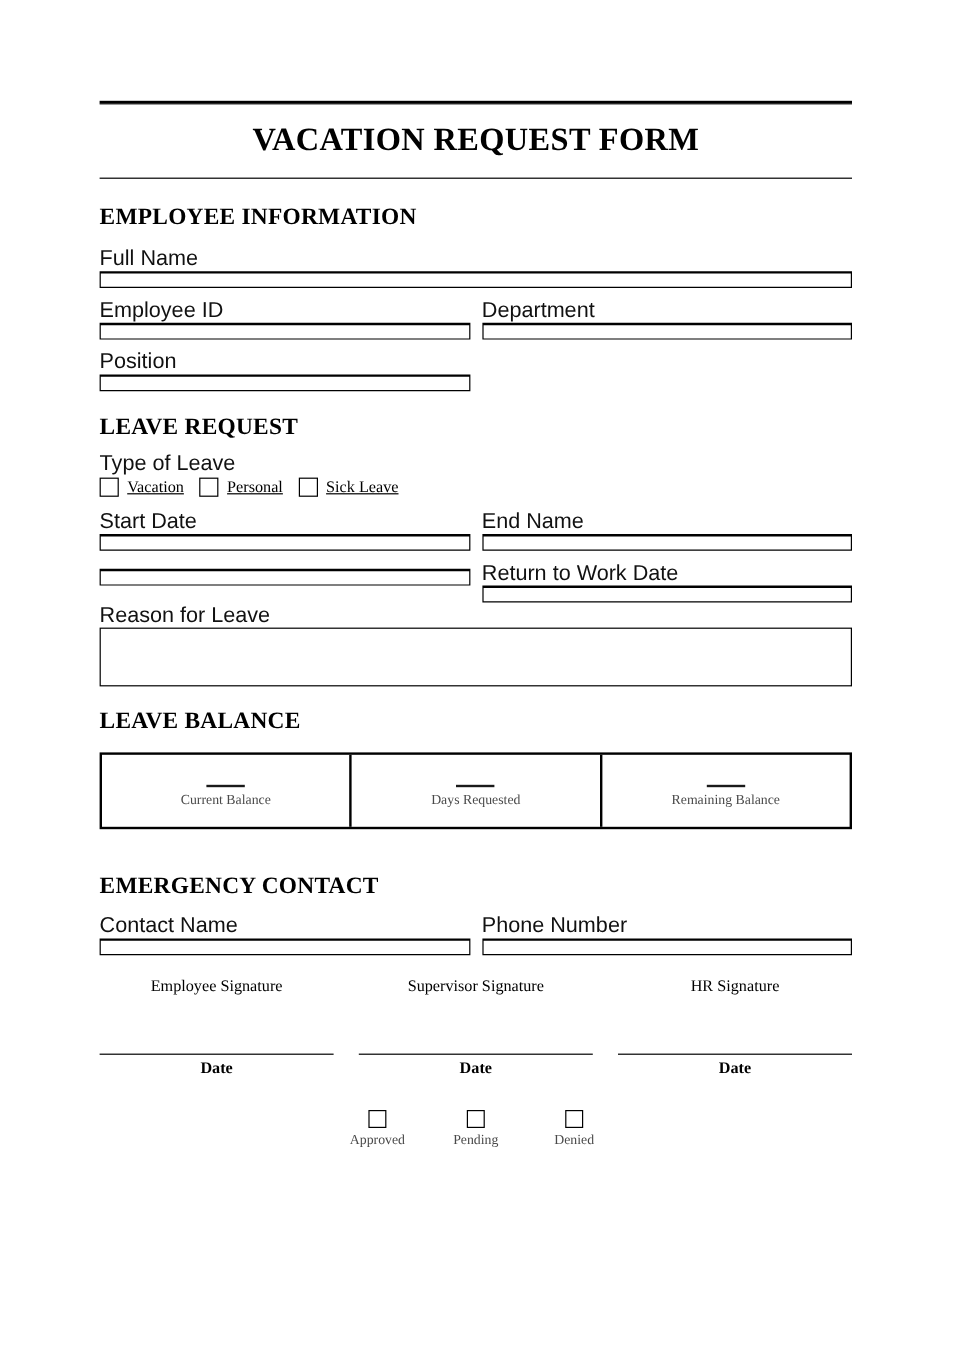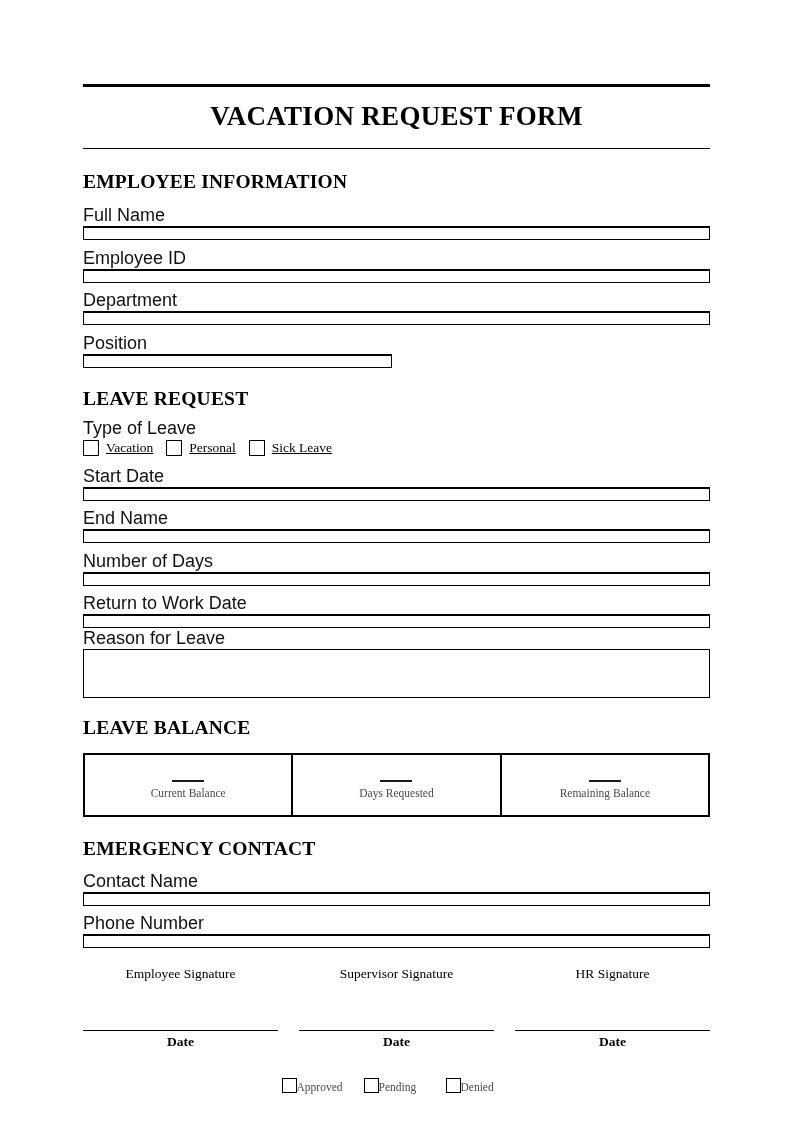--- a/index.html
+++ b/index.html
@@ -23,33 +23,33 @@
   }
   .rule-single { margin-top: 17px; height: 0; border-top: 1.5px solid #000; }
 
   
   .section-heading {
     font-family: "Liberation Serif", serif;
     font-weight: bold; font-size: 19.5px; line-height: 23px;
     margin: 0; letter-spacing: 0.2px;
   }
   .mt-21 { margin-top: 21px; } .mt-19 { margin-top: 19px; }
-  .mt-18 { margin-top: 18px; } .mt-20 { margin-top: 20px; }
+  .mt-18 { margin-top: 18px; } .mt-20 { margin-top: 36px; }
 
   
   .group { margin-top: 11px; }
   .group-tight { margin-top: 3px; }
   .field-label { font-size: 18px; line-height: 14px; color: #111; display: block; }
   .text-input {
     display: block; width: 100%; height: 14px; margin-top: 4px;
     border: 1px solid #000; border-top-width: 2px; border-radius: 0;
     background: #fff; padding: 0 3px;
     font-family: "Liberation Sans", sans-serif; font-size: 11px;
   }
-  .row { display: flex; gap: 10px; margin-top: 11px; flex-direction: column; }
+  .row { display: flex; gap: 10px; margin-top: 11px; }
   .row .col { flex: 1; min-width: 0; }
   .half { width: 309px; }
 
   
   .checkbox-row { display: flex; align-items: center; margin-top: 5px; }
   .cb-group { display: flex; align-items: center; margin-right: 13px; }
   .cb-box {
     appearance: none; -webkit-appearance: none;
     width: 16px; height: 16px; margin: 0; padding: 0;
     border: 1.5px solid #000; border-radius: 0; background: #fff;
@@ -85,21 +85,21 @@
     font-size: 13.5px; line-height: 18px;
   }
   .sig-line { margin-top: 47px; height: 0; border-top: 1.5px solid #000; }
   .sig-date {
     font-family: "Liberation Serif", serif; font-weight: bold;
     font-size: 13.5px; line-height: 18px; margin-top: 2px;
   }
 
   
   .status-row { display: flex; justify-content: center; gap: 16px; margin-top: 26px; }
-  .status-group { display: flex; flex-direction: row; align-items: center; width: 66px; }
+  .status-group { display: flex; flex-direction: column; align-items: center; width: 66px; }
   .status-box {
     appearance: none; -webkit-appearance: none;
     width: 15px; height: 15px; margin: 0; padding: 0;
     border: 1.5px solid #000; border-radius: 0; background: #fff;
   }
   .status-label {
     margin-top: 4px; font-family: "Liberation Serif", serif;
     font-size: 11.5px; color: #4a4a4a;
   }
 </style>
@@ -162,21 +162,20 @@
         <input type="text" class="text-input" value="" style="">
       </div>
       <div class="col">
         <span class="field-label">End Name</span>
         <input type="text" class="text-input" value="" style="">
       </div>
     </div>
 
     <div class="row">
       <div class="col">
-        <span class="field-label">Number of Days</span>
         <input type="text" class="text-input" value="" style="">
       </div>
       <div class="col">
         <span class="field-label">Return to Work Date</span>
         <input type="text" class="text-input" value="" style="">
       </div>
     </div>
 
     <div class="group-tight">
       <span class="field-label">Reason for Leave</span>

